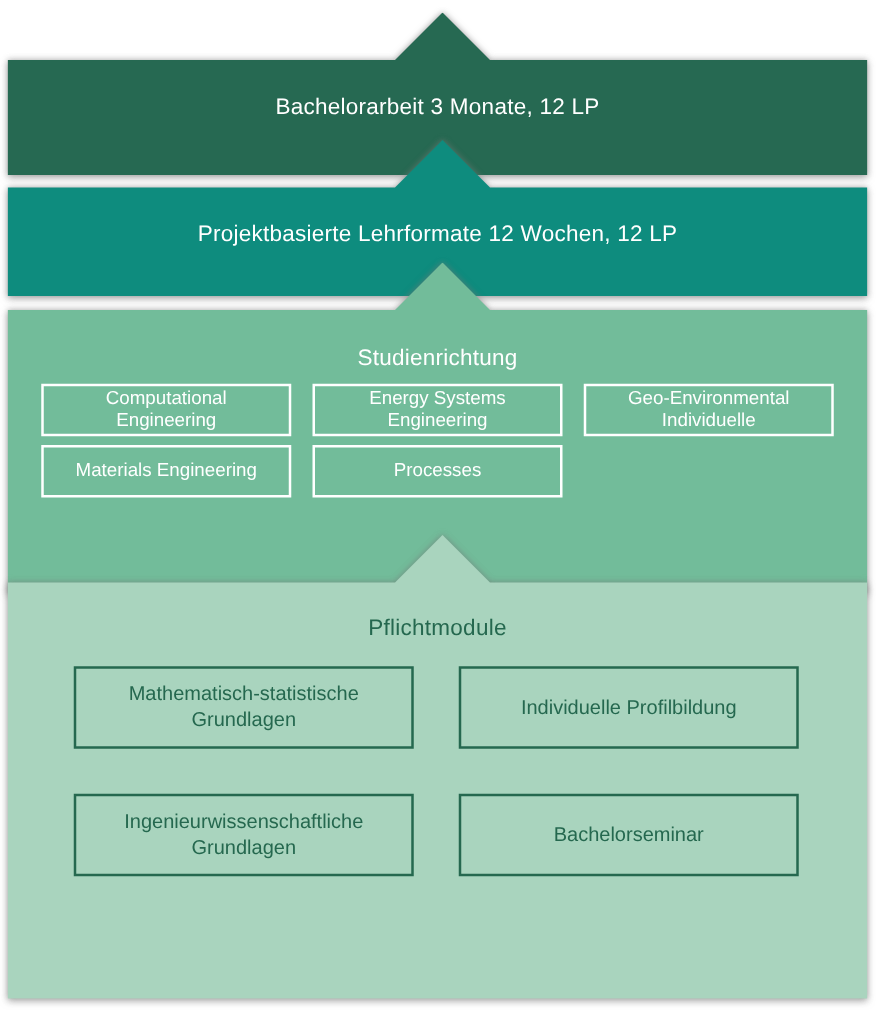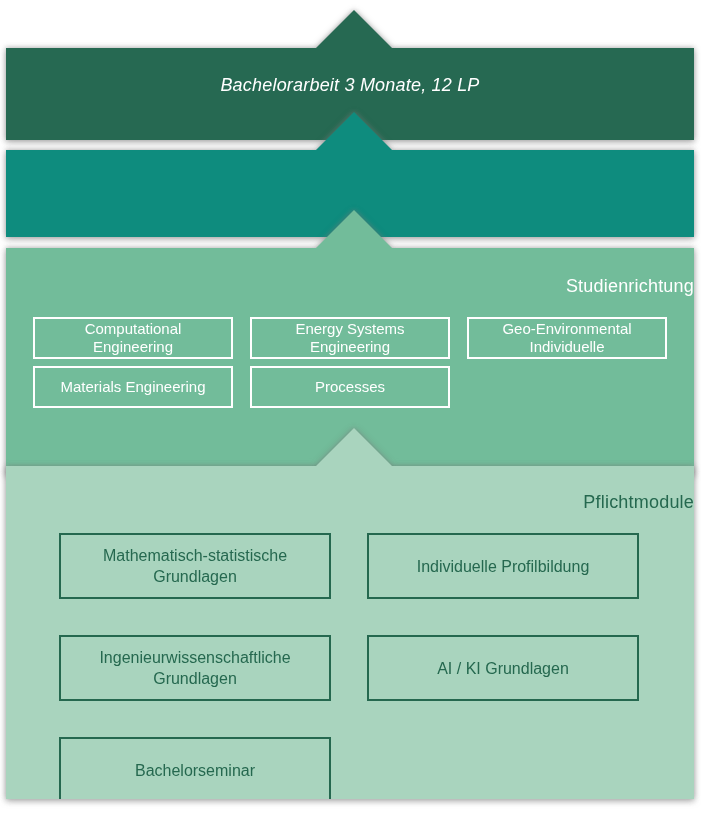--- a/index.html
+++ b/index.html
@@ -29,21 +29,21 @@
     height: 100%;
     box-sizing: border-box;
     padding-top: 38px; 
     clip-path: polygon(0 38px, 310px 38px, 348px 0, 386px 38px, 100% 38px, 100% 100%, 0 100%);
   }
   .wrap-1 { top: 10px;  height: 130px; z-index: 1; }
   .wrap-2 { top: 112px; height: 125px; z-index: 2; }
   .wrap-3 { top: 210px; height: 265px; z-index: 3; }
   .wrap-4 { top: 428px; height: 371px; z-index: 4; }
 
-  .level-1 { background: var(--level1, #266952); font-style: italic; }
+  .level-1 { background: var(--level1, #266952); }
   .level-2 { background: var(--level2, #0E8C7E); }
   .level-3 { background: var(--level3, #72BC9A); }
   .level-4 { background: var(--level4, #A9D4BE); }
 
   .arrow-marker {
     position: absolute;
     top: 0;
     left: 310px;
     width: 76px;
     height: 38px;
@@ -55,33 +55,33 @@
     font-size: 18px;
     line-height: 22px;
     text-align: center;
     padding-top: 26px;
     letter-spacing: 0.2px;
   }
 
   .section-title {
     font-size: 18px;
     line-height: 22px;
-    text-align: right;
+    text-align: center;
     letter-spacing: 0.2px;
   }
   .b3-title { color: var(--text_light, #ffffff); margin-top: 27px; }
   .b4-title { color: var(--text_dark, #25684F);  margin-top: 25px; }
 
   .b3-grid {
     display: grid;
     grid-template-columns: repeat(3, 200px);
     grid-auto-rows: 42px;
     column-gap: 17px;
     row-gap: 7px;
-    margin: 20px 26px 0 27px;
+    margin: 10px 26px 0 27px;
   }
   .b3-box {
     box-sizing: border-box;
     border: 2px solid var(--text_light, #ffffff);
     color: var(--text_light, #ffffff);
     font-size: 15px;
     line-height: 18px;
     display: flex;
     align-items: center;
     justify-content: center;
@@ -119,20 +119,21 @@
   <section class="band-wrap wrap-1">
     <div class="band-shape level-1">
       <span class="arrow-marker"></span>
       <div class="band-label">Bachelorarbeit 3 Monate, 12 LP</div>
     </div>
   </section>
 
   <section class="band-wrap wrap-2">
     <div class="band-shape level-2">
       <span class="arrow-marker"></span>
+      <div class="band-label">Projektbasierte Lehrformate 12 Wochen, 12 LP</div>
     </div>
   </section>
 
   <section class="band-wrap wrap-3">
     <div class="band-shape level-3">
       <span class="arrow-marker"></span>
       <div class="section-title b3-title">Studienrichtung</div>
       <div class="b3-grid">
         <div class="b3-box">Computational Engineering</div>
         <div class="b3-box">Energy Systems Engineering</div>
@@ -144,19 +145,18 @@
   </section>
 
   <section class="band-wrap wrap-4">
     <div class="band-shape level-4">
       <span class="arrow-marker"></span>
       <div class="section-title b4-title">Pflichtmodule</div>
       <div class="b4-grid">
         <div class="b4-box">Mathematisch-statistische Grundlagen</div>
         <div class="b4-box">Individuelle Profilbildung</div>
         <div class="b4-box">Ingenieurwissenschaftliche Grundlagen</div>
-        <div class="b4-box">AI / KI Grundlagen</div>
         <div class="b4-box">Bachelorseminar</div>
       </div>
     </div>
   </section>
 
 </div>
 
 </body></html>

